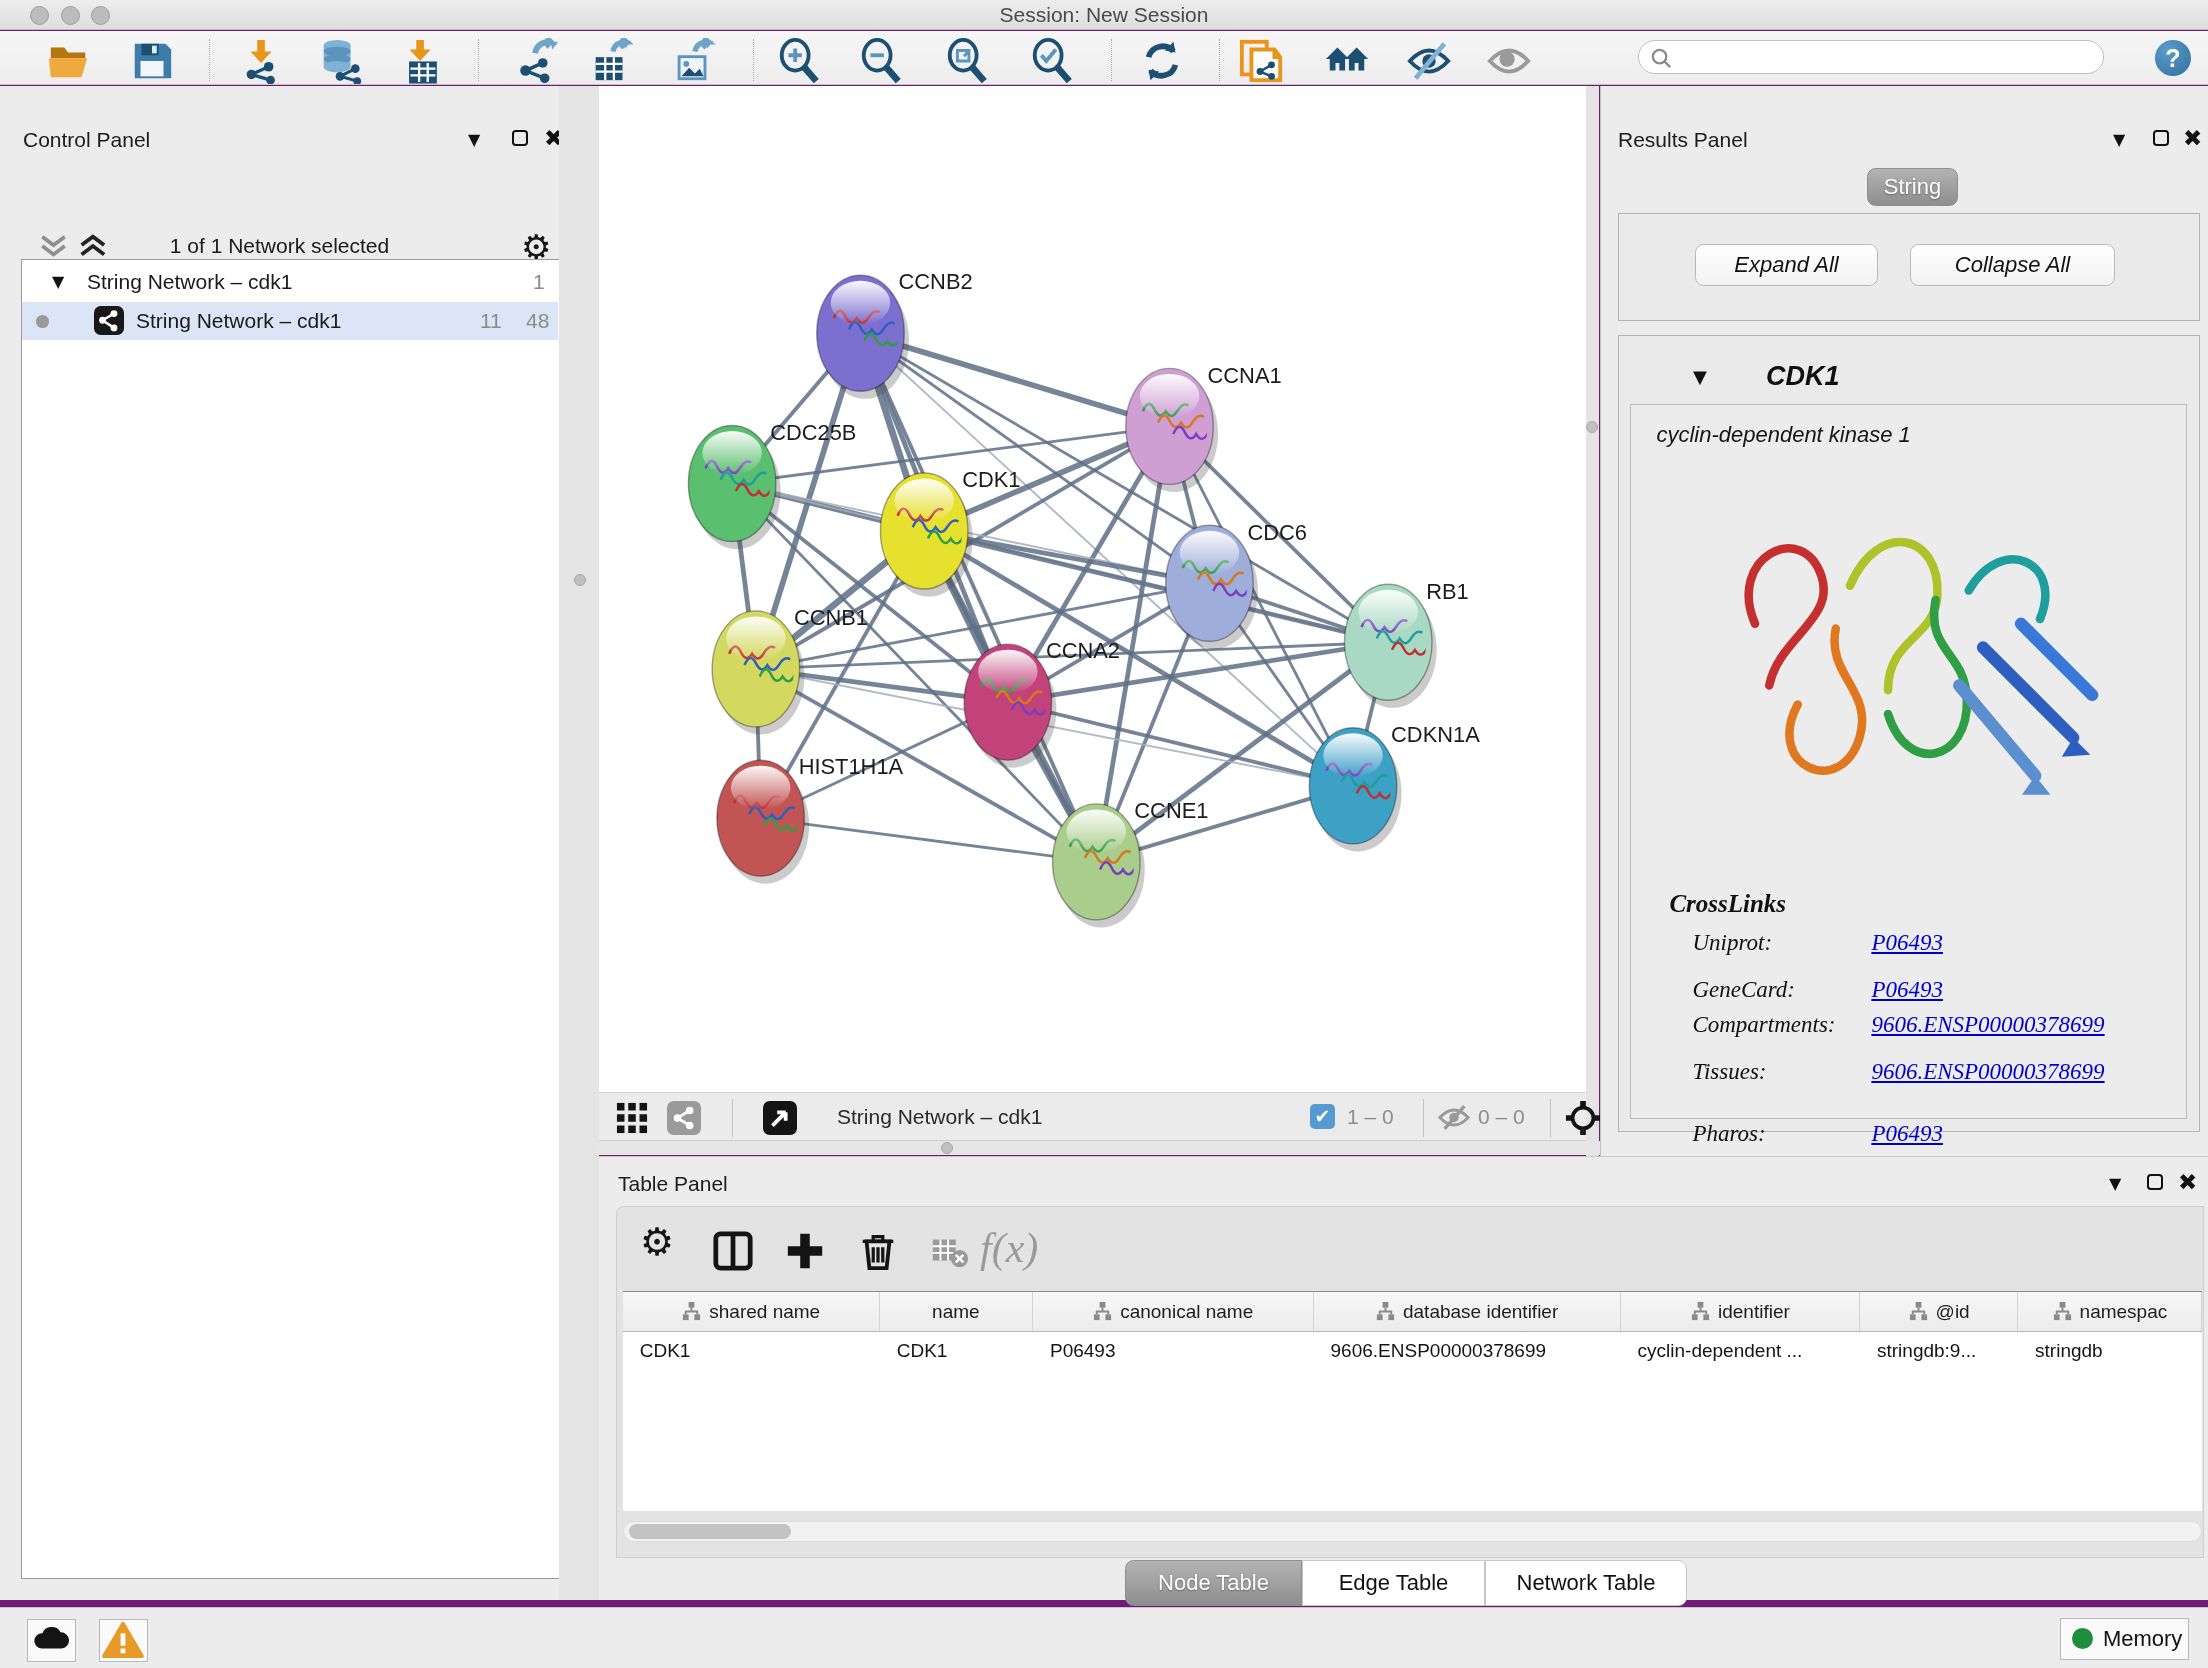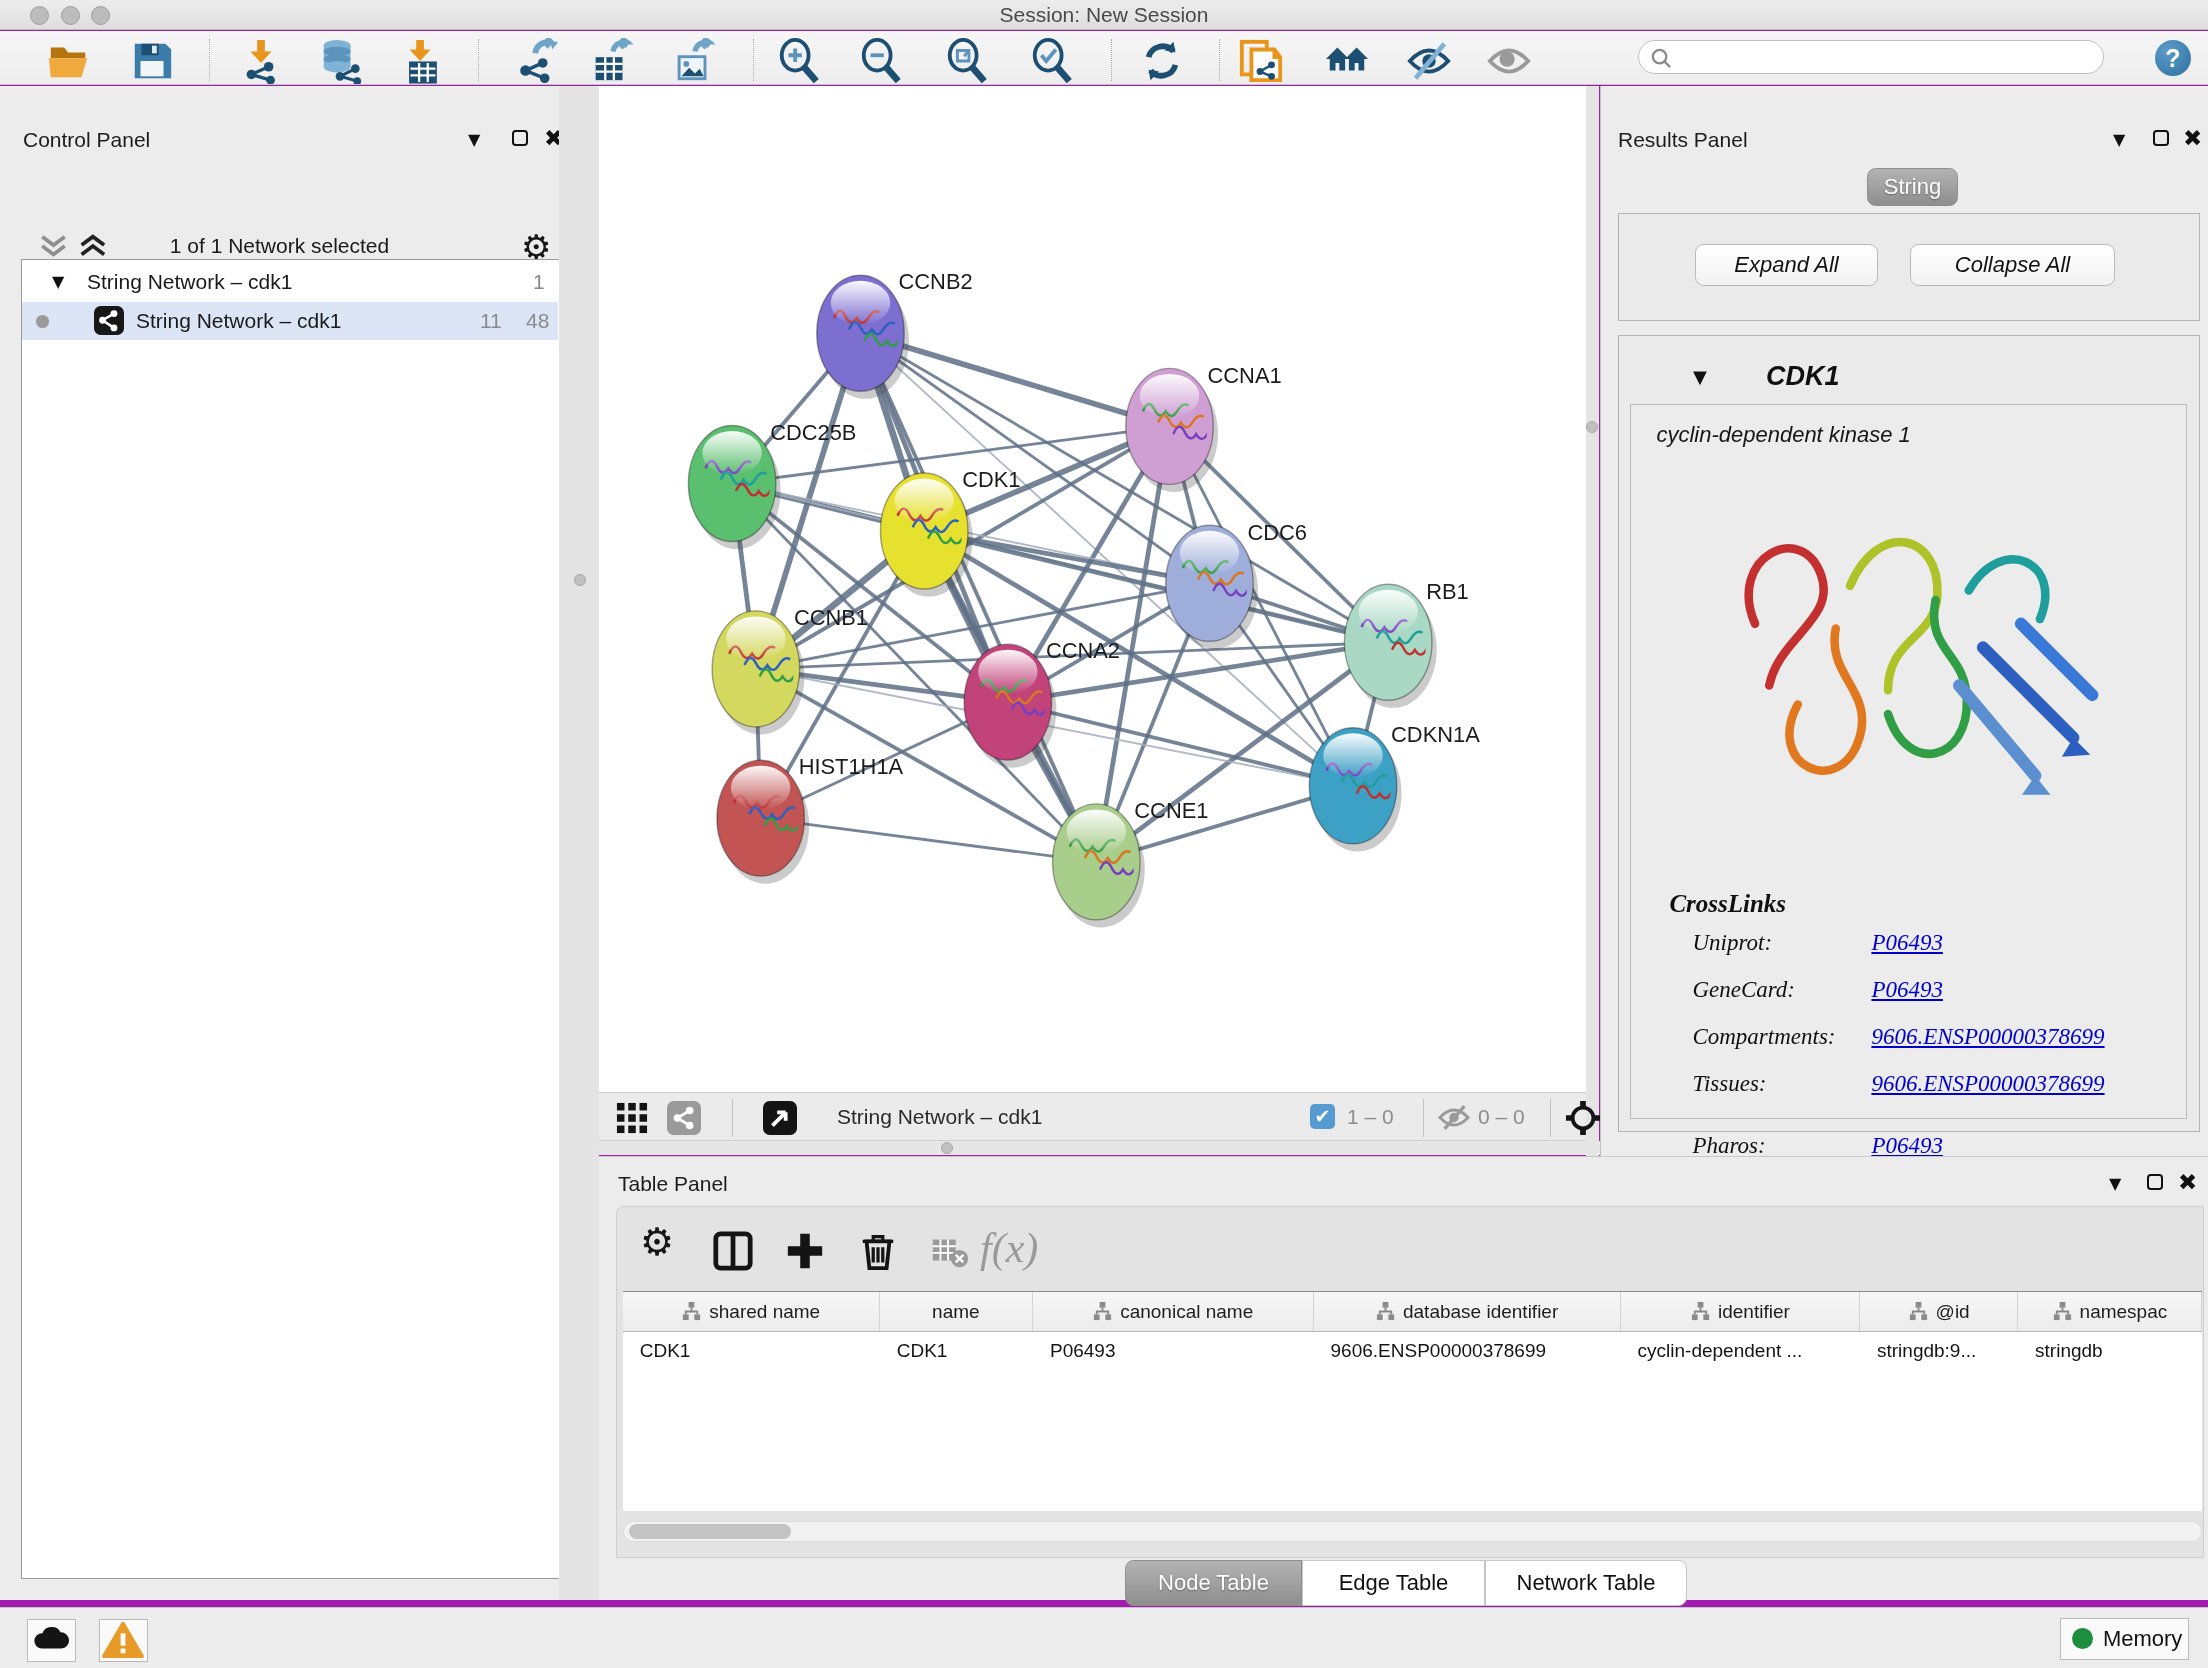--- a/index.html
+++ b/index.html
@@ -1,18 +1,18 @@
 <!DOCTYPE html>
 <html style="font-size:15px"><head>
 <meta charset="utf-8">
 <style>
   * { margin:0; padding:0; box-sizing:border-box; }
   html,body { width:2208px; height:1668px; font-family:"Liberation Sans",sans-serif; background:#ececec; overflow:hidden; }
   .abs { position:absolute; }
-  .window { position:relative; width:2208px; height:1668px; background:#a21caf; }
+  .window { position:relative; width:2208px; height:1668px; background:#701a75; }
 
   
   .titlebar { position:absolute; left:0; top:0; width:2208px; height:30px;
     background:linear-gradient(#ededed,#dedede); border-bottom:1px solid #bdbdbd; }
   .traffic { position:absolute; top:5.7px; width:19px; height:19px; border-radius:50%;
     background:#bcbcbc; border:1px solid #9e9e9e; }
   .win-title { position:absolute; top:2.9px; left:0; width:100%; text-align:center;
     font-size:21px; color:#4a4a4a; font-weight:500; }
 
   
@@ -637,21 +637,21 @@
             <path d="M395 290 l 18 18 -30 2z" fill="#2d5fc0" stroke="none"></path>
             <path d="M355 330 l 16 20 -30 0z" fill="#5b8fd0" stroke="none"></path>
           </g>
         </svg>
         <div class="serif abs" style="left:38px; top:485px; font-size:25px; font-weight:bold; color:#101010">CrossLinks</div>
         <div id="crosslinks" class="abs" style="left:61px; top:525px; width:476px">
             <div style="display: flex; margin-bottom: 21px; font-size: 23px;">
               <span class="serif" style="width: 179px; color: rgb(16, 16, 16);">Uniprot:</span>
               <span class="serif xlink">P06493</span>
             </div>
-            <div style="display: flex; margin-bottom: 21px; font-size: 23px;">
+            <div style="display: flex; margin-bottom: 9px; font-size: 23px;">
               <span class="serif" style="width: 179px; color: rgb(16, 16, 16);">GeneCard:</span>
               <span class="serif xlink">P06493</span>
             </div>
             <div style="display: flex; margin-bottom: 21px; font-size: 23px;">
               <span class="serif" style="width: 179px; color: rgb(16, 16, 16);">Compartments:</span>
               <span class="serif xlink">9606.ENSP00000378699</span>
             </div>
             <div style="display: flex; margin-bottom: 21px; font-size: 23px;">
               <span class="serif" style="width: 179px; color: rgb(16, 16, 16);">Tissues:</span>
               <span class="serif xlink">9606.ENSP00000378699</span>

